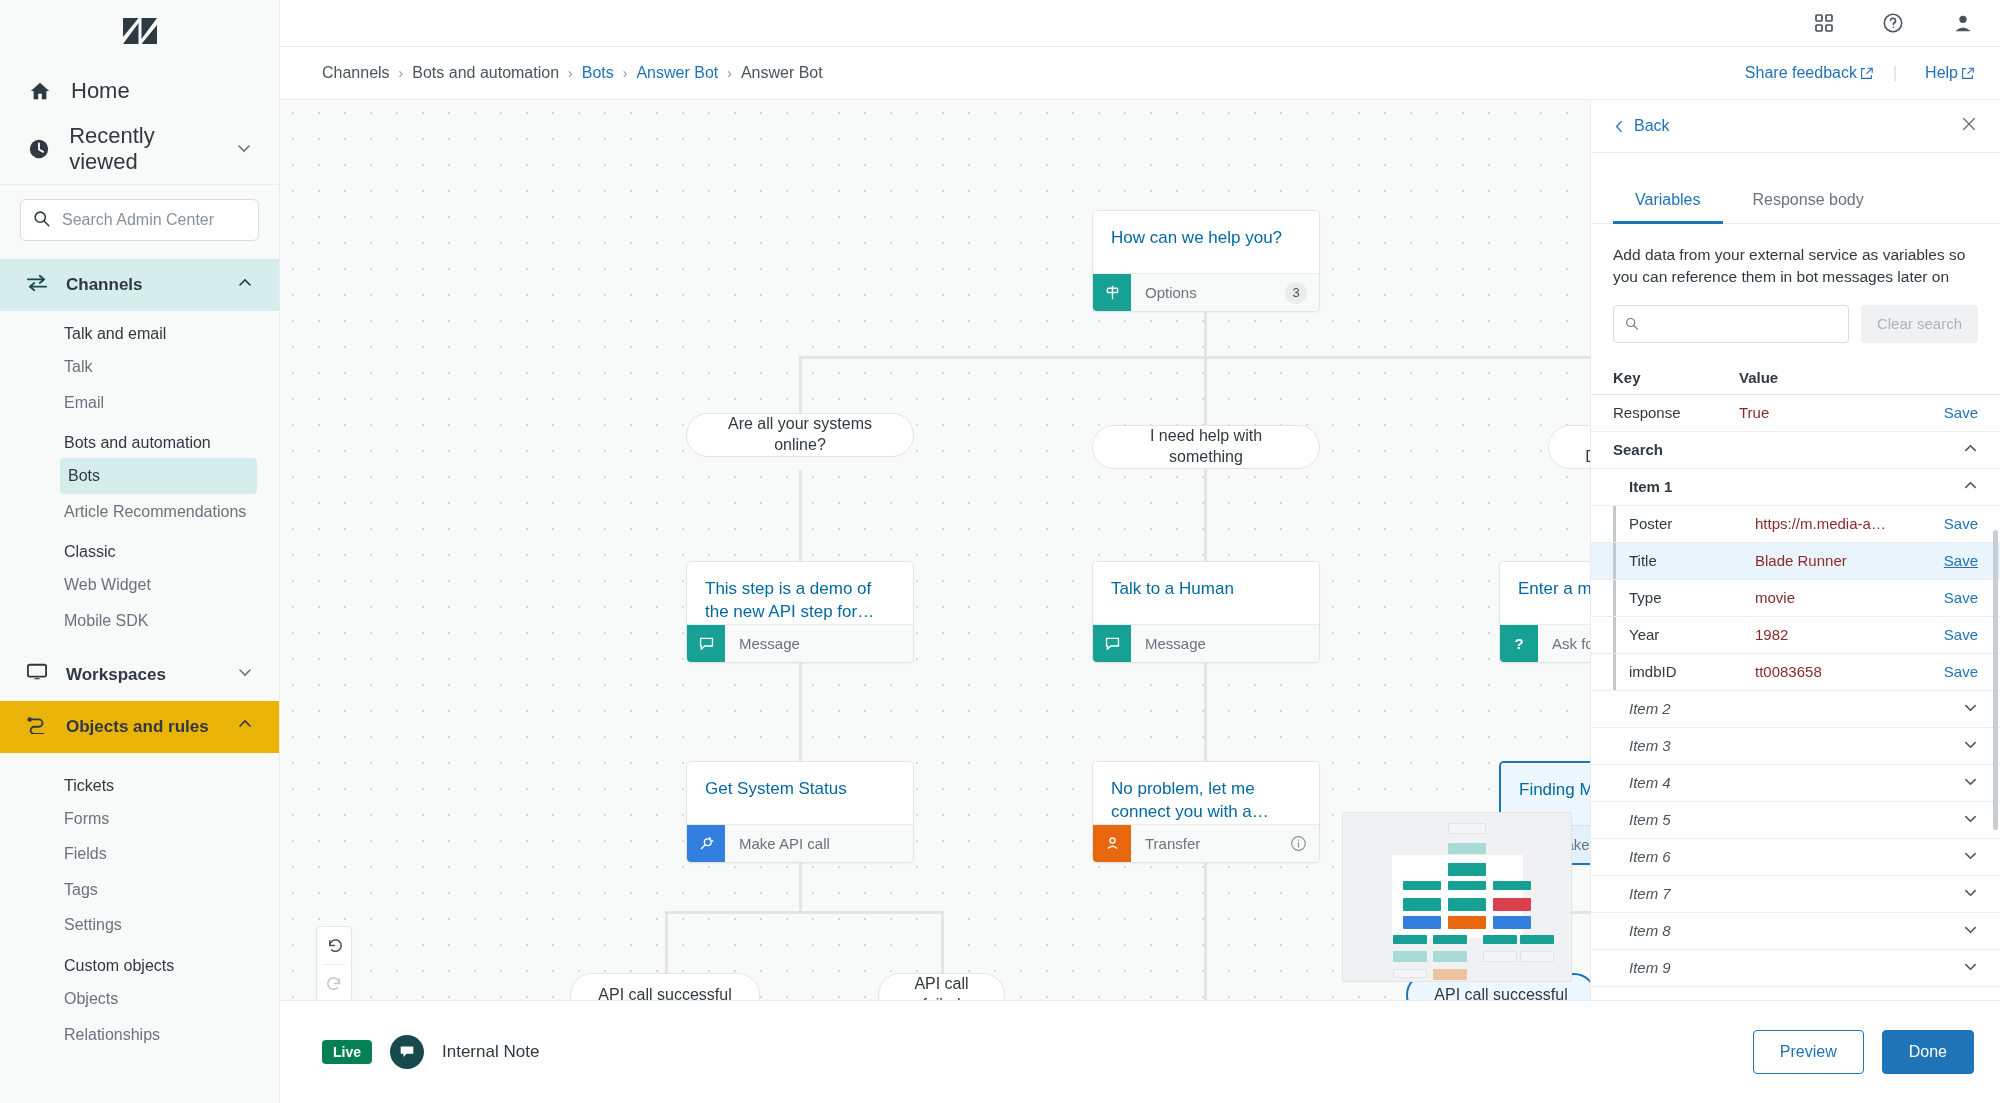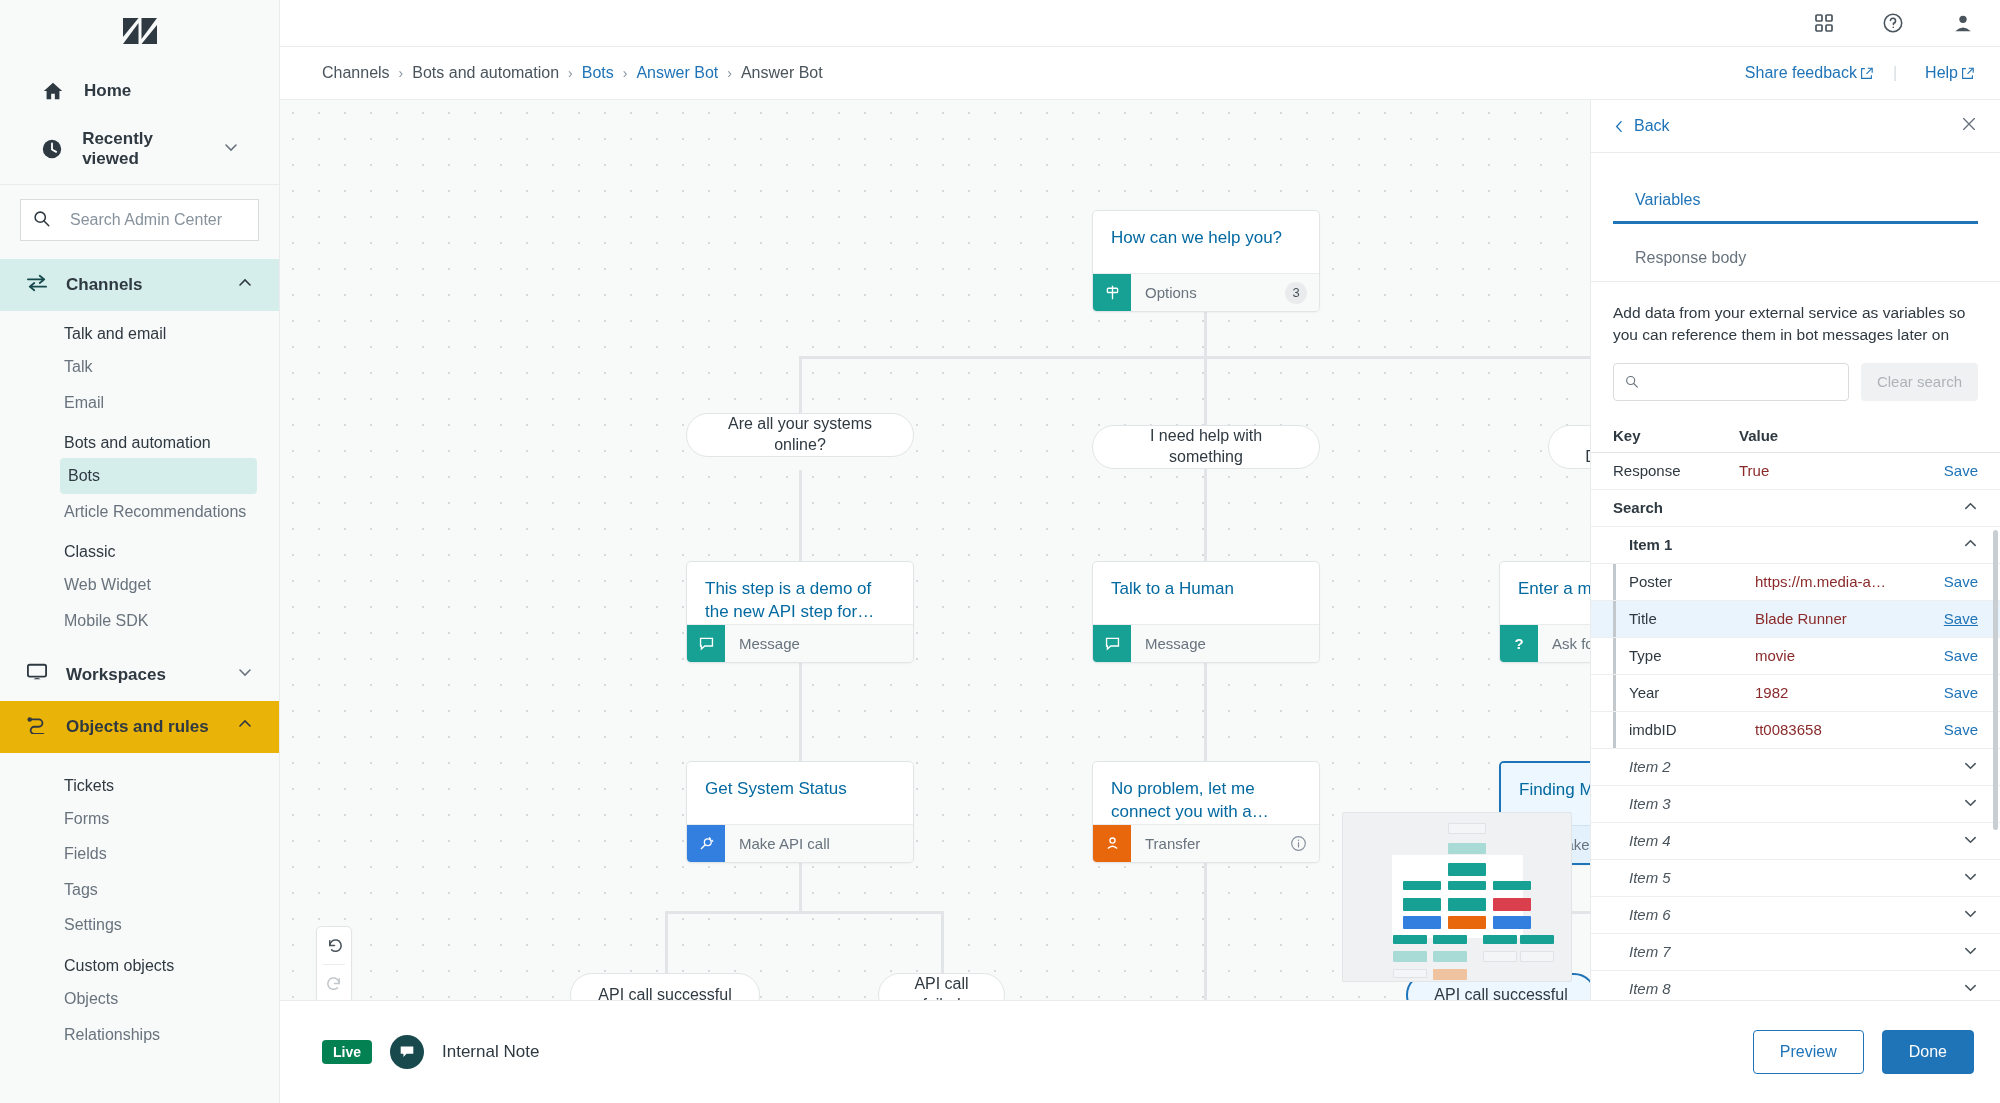--- a/index.html
+++ b/index.html
@@ -17,32 +17,32 @@
     border-right: 1px solid #e9ebed;
     position: relative; overflow: hidden;
   }
   .brand {
     height: 62px; display: flex; align-items: center; justify-content: center;
   }
   .zd-logo { width: 34px; height: 26px; }
   .nav-top { padding: 0; }
   .nav-row {
     display: flex; align-items: center; gap: 18px;
-    height: 58px; padding: 0 40px;
-    color: #2f3941; font-size: 17px; font-weight: 700;
+    height: 58px; padding: 0 27px;
+    color: #2f3941; font-size: 22px; font-weight: 400;
     cursor: pointer;
   }
   .nav-row .ico { width: 26px; display: flex; justify-content: center; align-items: center; }
   .nav-row .chev { margin-left: auto; color: #68737d; }
   .nav-divider { height: 1px; background: #e9ebed; margin: 6px 0 0 0; }
   .search-wrap { padding: 14px 20px 18px 20px; }
   .search-box {
-    display: flex; align-items: center; gap: 20px;
+    display: flex; align-items: center; gap: 12px;
     height: 42px; background: #fff;
-    border: 1px solid #d8dcde; border-radius: 0;
+    border: 1px solid #d8dcde; border-radius: 6px;
     padding: 0 12px;
   }
   .search-box input {
     border: 0; outline: 0; font-size: 16px; color: #2f3941;
     font-family: "Liberation Sans", sans-serif;
     background: transparent; width: 100%;
   }
   .search-box input::placeholder { color: #87929d; }
   .section-head {
     display: flex; align-items: center; gap: 18px;
@@ -167,21 +167,21 @@
     position: absolute; top: 0; right: 0; bottom: 0; width: 410px;
     background: #fff; border-left: 1px solid #e9ebed;
     display: flex; flex-direction: column;
   }
   .rp-head {
     height: 53px; display: flex; align-items: center;
     padding: 0 22px; border-bottom: 1px solid #e9ebed;
   }
   .rp-back { color: #1f73b7; font-size: 16px; cursor: pointer; display: flex; align-items: center; gap: 8px; }
   .rp-close { margin-left: auto; color: #68737d; cursor: pointer; font-size: 20px; }
-  .rp-tabs { display: flex; gap: 16px; padding: 0 22px; border-bottom: 1px solid #e9ebed; margin-top: 28px; flex-direction: column; }
+  .rp-tabs { display: flex; gap: 8px; padding: 0 22px; border-bottom: 1px solid #e9ebed; margin-top: 28px; }
   .rp-tab {
     padding: 10px 22px 12px 22px; font-size: 16px; color: #68737d; cursor: pointer;
     border-bottom: 3px solid transparent; margin-bottom: -1px;
   }
   .rp-tab.active { color: #1f73b7; border-bottom-color: #1f73b7; }
   .rp-desc { padding: 20px 14px 0 22px; font-size: 15.5px; color: #2f3941; line-height: 1.45; }
   .rp-search-row { display: flex; gap: 12px; padding: 16px 22px 0 22px; }
   .rp-search {
     flex: 1; height: 38px; border: 1px solid #d8dcde; border-radius: 4px;
     display: flex; align-items: center; gap: 10px; padding: 0 11px;

